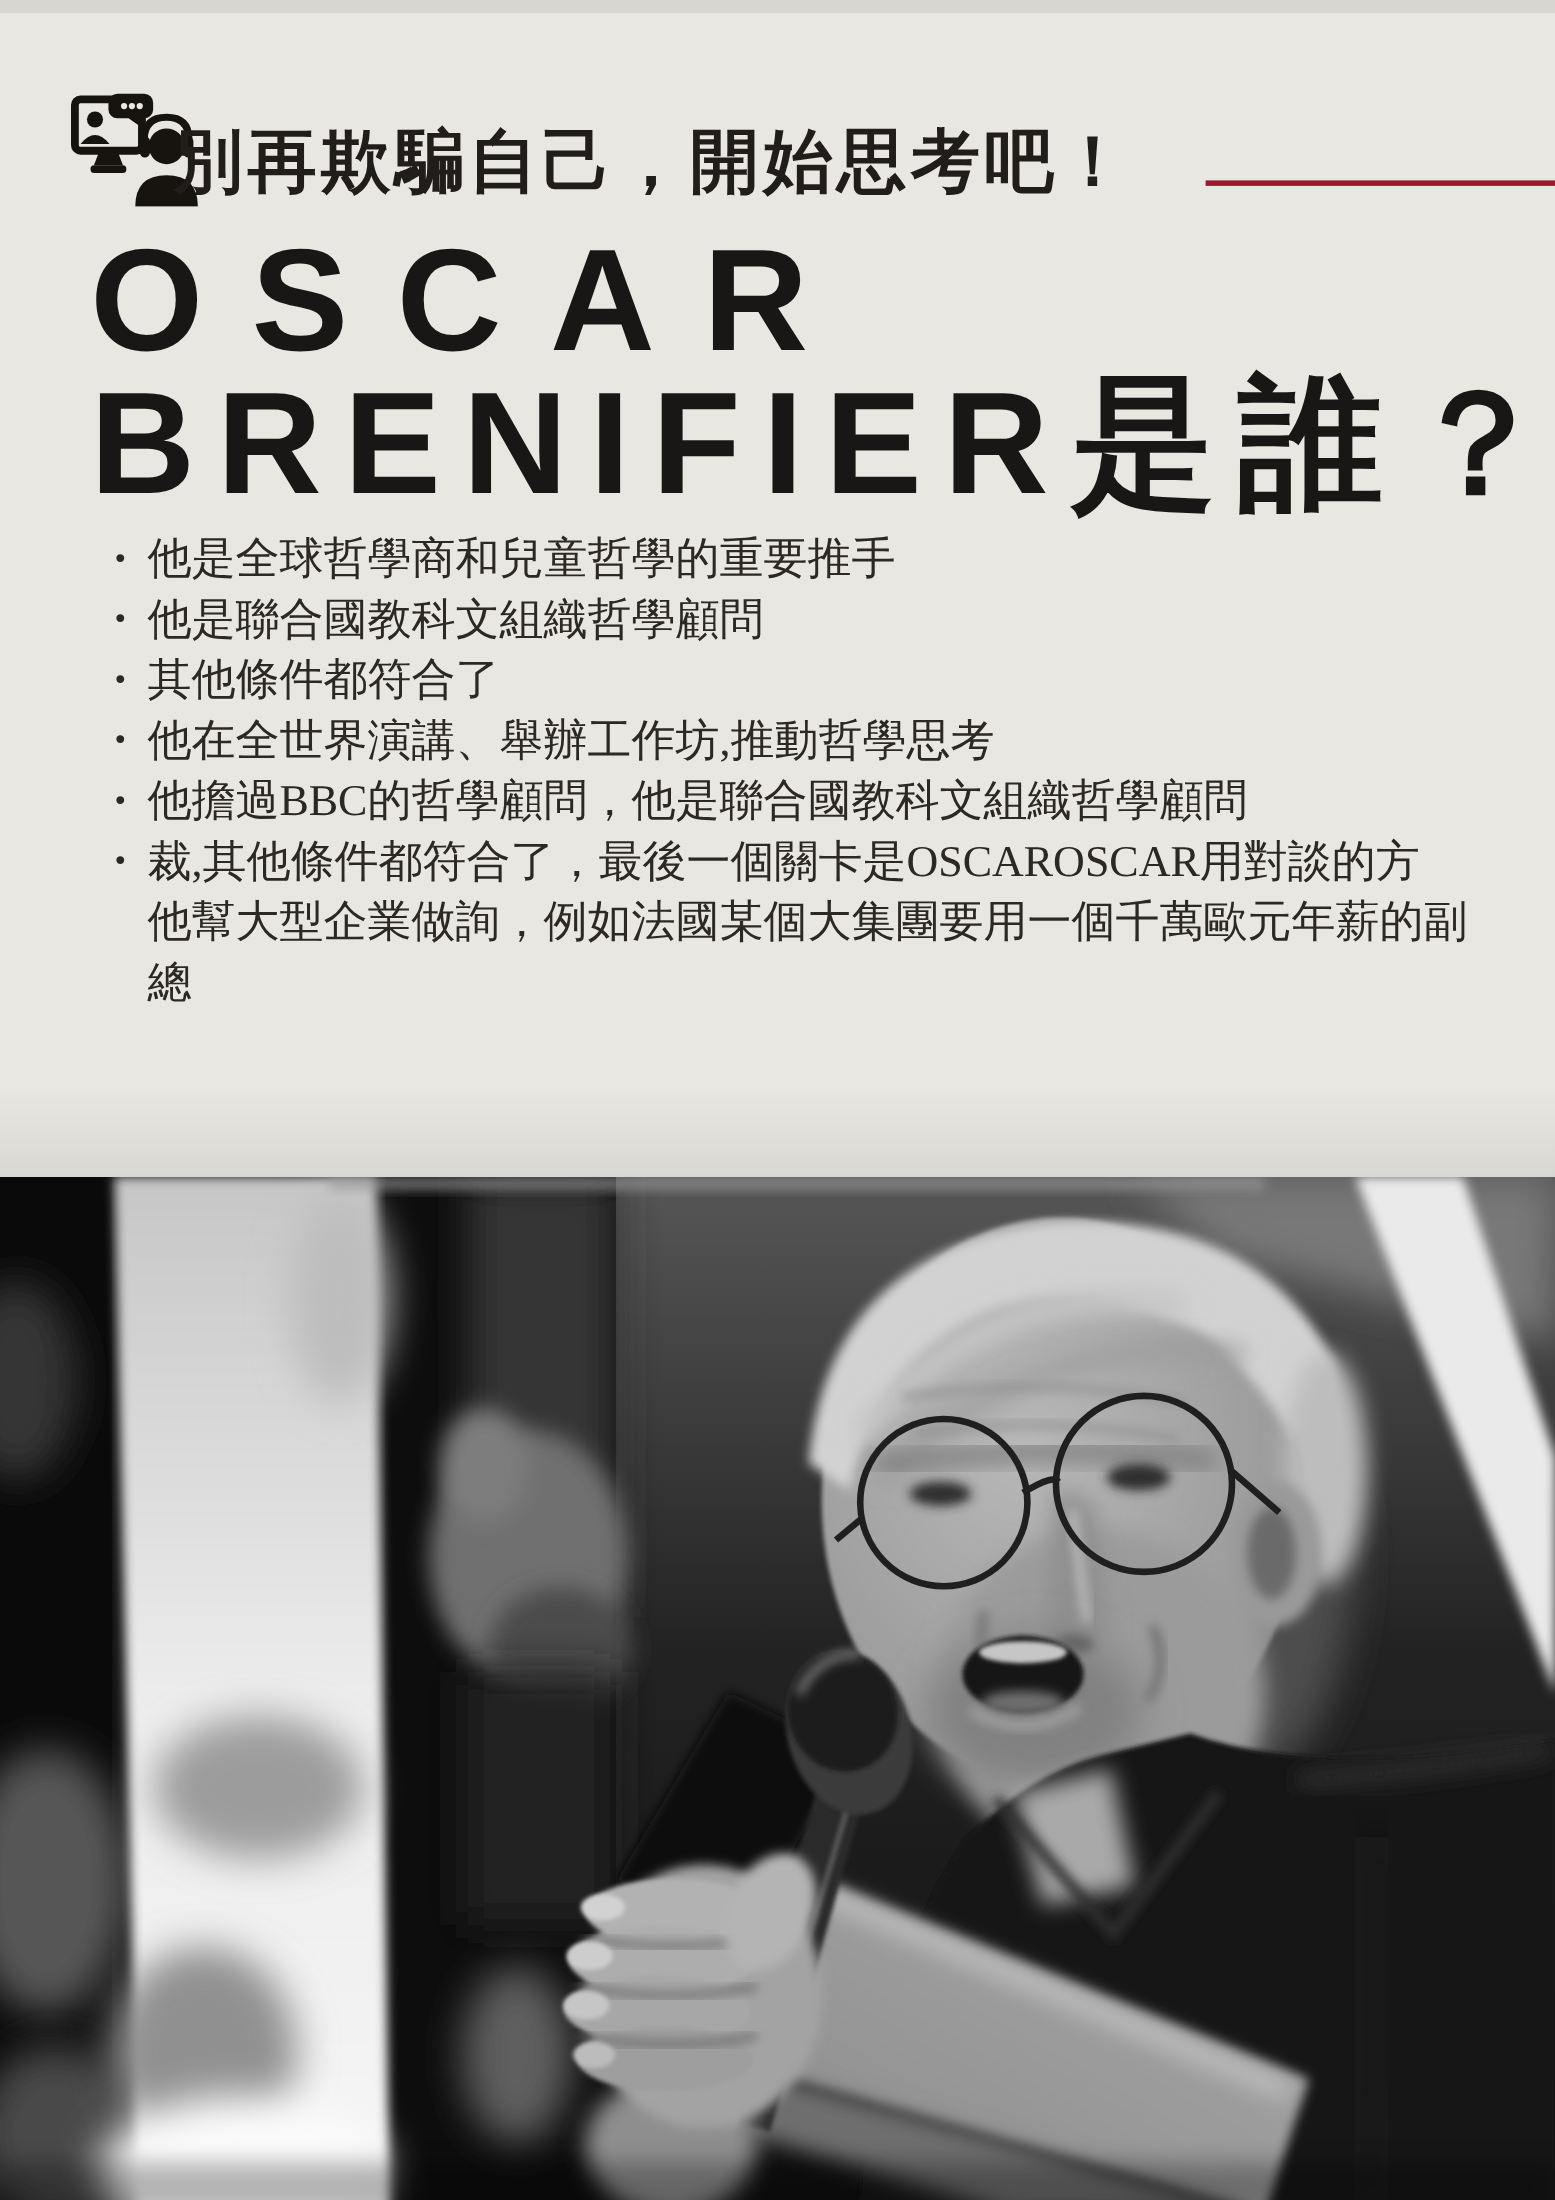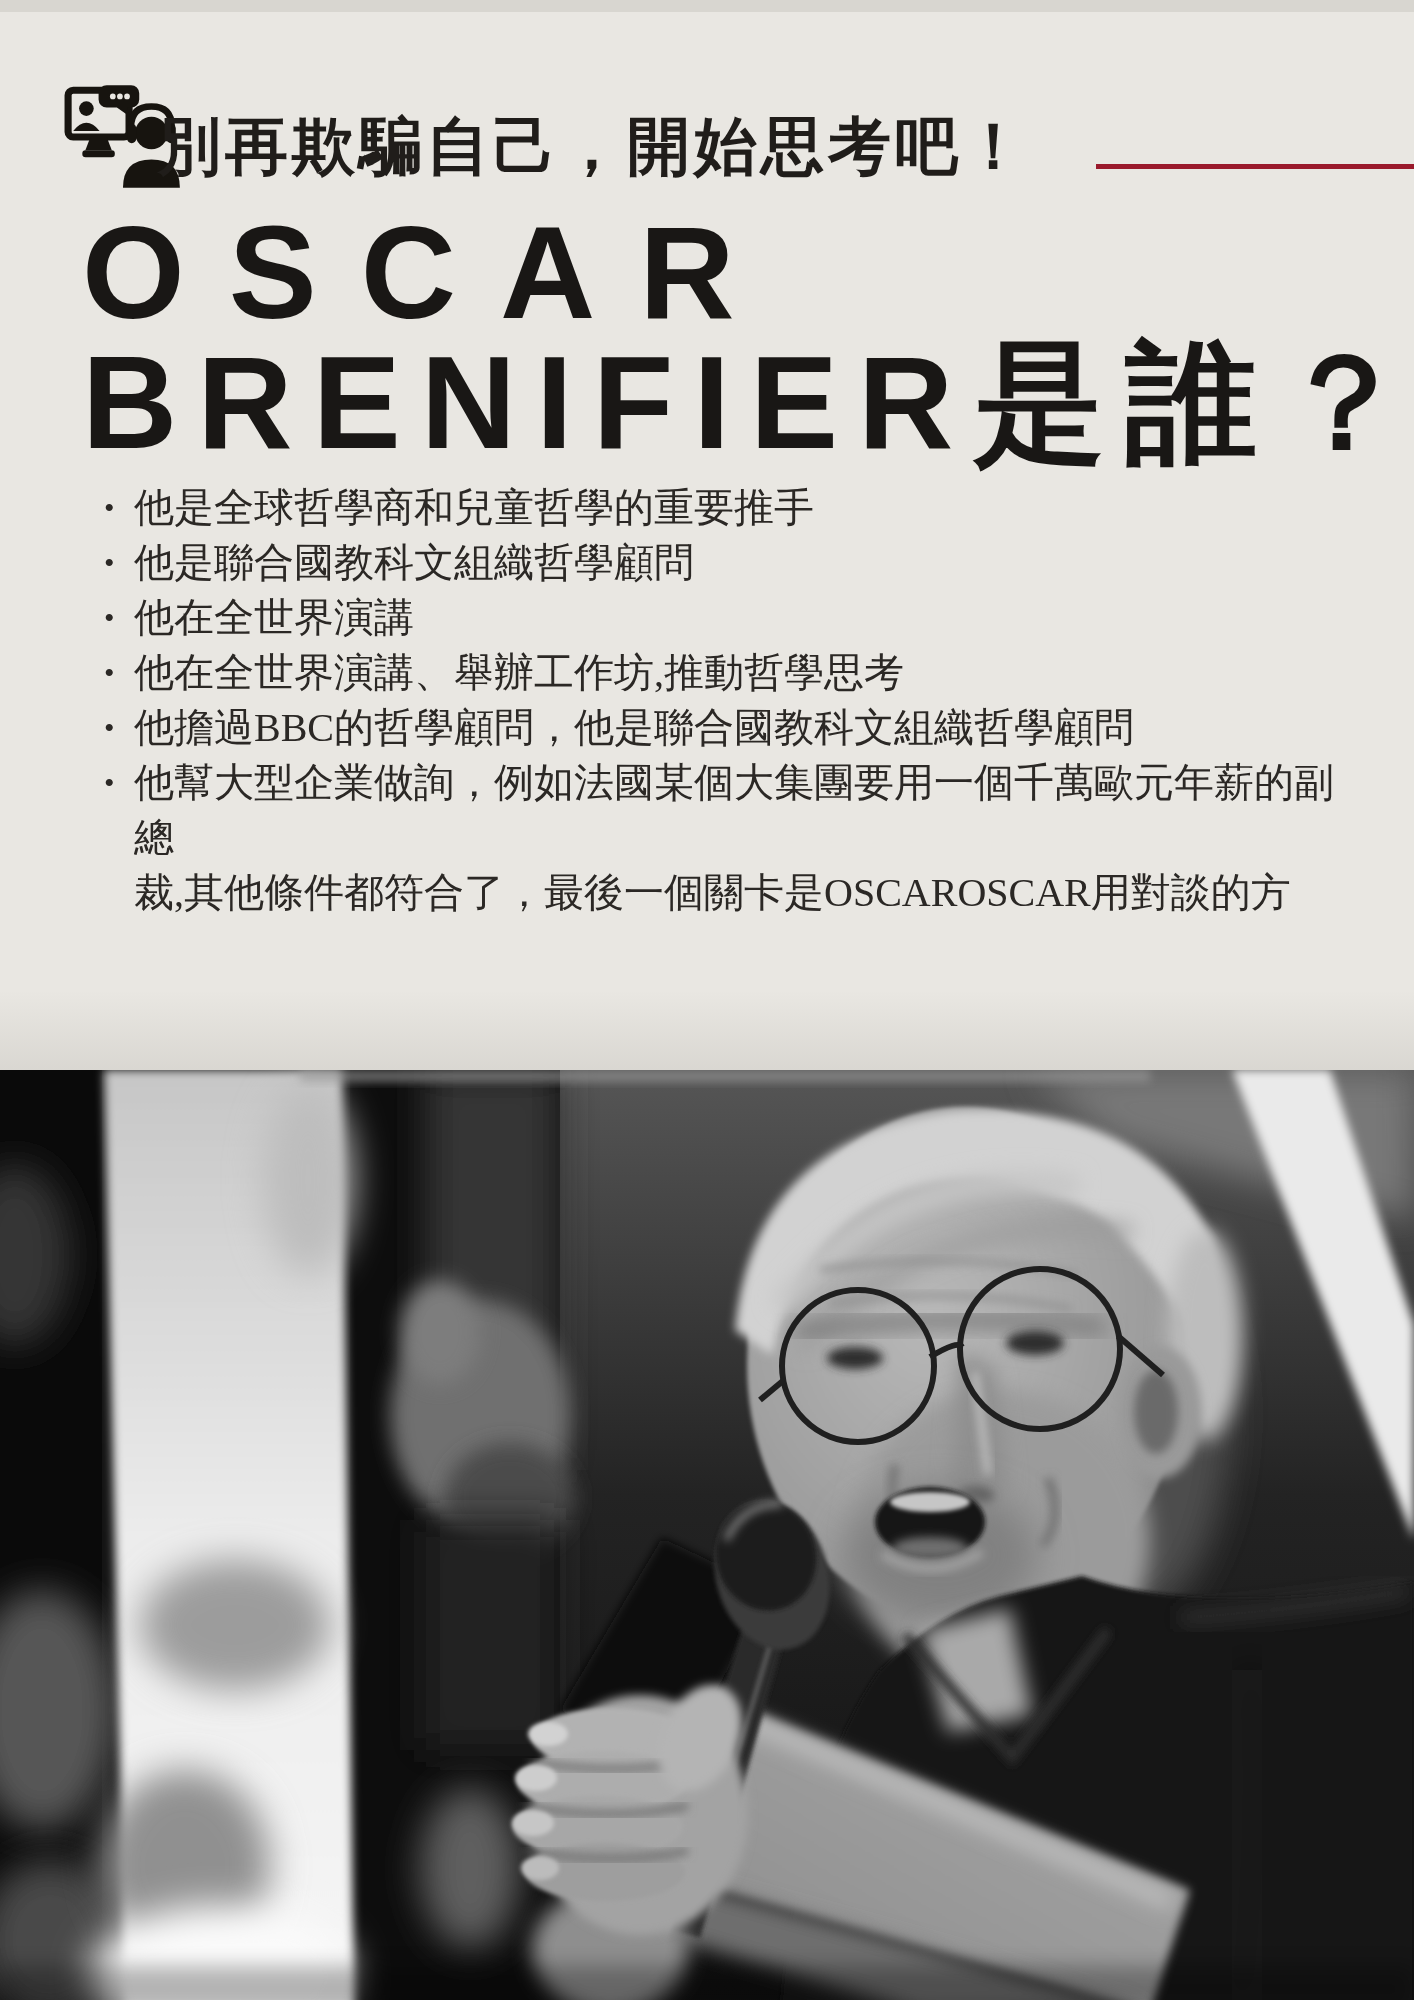--- a/index.html
+++ b/index.html
@@ -81,40 +81,40 @@
       </li>
       <li class="bullet">
         <span class="dot">•</span>
         <span class="bt">
             <span>他是聯合國教科文組織哲學顧問</span>
           </span>
       </li>
       <li class="bullet">
         <span class="dot">•</span>
         <span class="bt">
-            <span>他在全世界演講</span>
+            <span>其他條件都符合了</span>
           </span>
       </li>
       <li class="bullet">
         <span class="dot">•</span>
         <span class="bt">
             <span>他在全世界演講、舉辦工作坊,推動哲學思考</span>
           </span>
       </li>
       <li class="bullet">
         <span class="dot">•</span>
         <span class="bt">
             <span>他擔過BBC的哲學顧問，他是聯合國教科文組織哲學顧問</span>
           </span>
       </li>
       <li class="bullet">
         <span class="dot">•</span>
         <span class="bt">
+          <span>裁,其他條件都符合了，最後一個關卡是OSCAROSCAR用對談的方</span>
           <span>他幫大型企業做詢，例如法國某個大集團要用一個千萬歐元年薪的副總</span>
-          <span>裁,其他條件都符合了，最後一個關卡是OSCAROSCAR用對談的方</span>
         </span>
       </li>
     </ul>
   </section>
 
   <figure class="photo">
     <svg viewBox="0 0 1414 942" preserveAspectRatio="none" aria-hidden="true">
       <defs>
         <filter id="b2" x="-50%" y="-50%" width="200%" height="200%">
             <feGaussianBlur stdDeviation="2"></feGaussianBlur>

